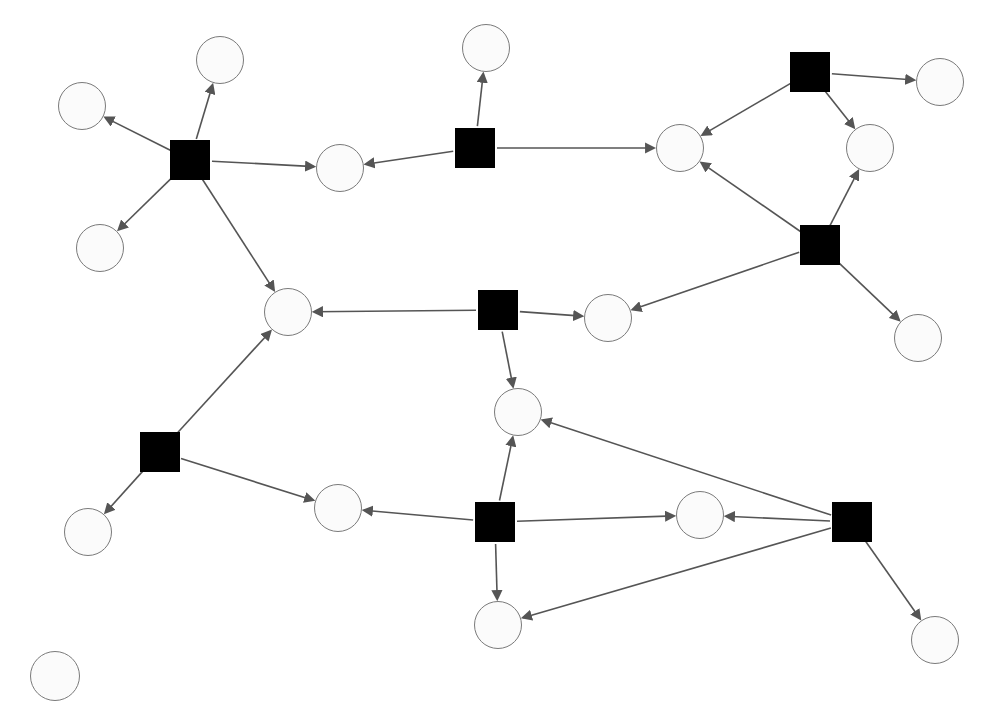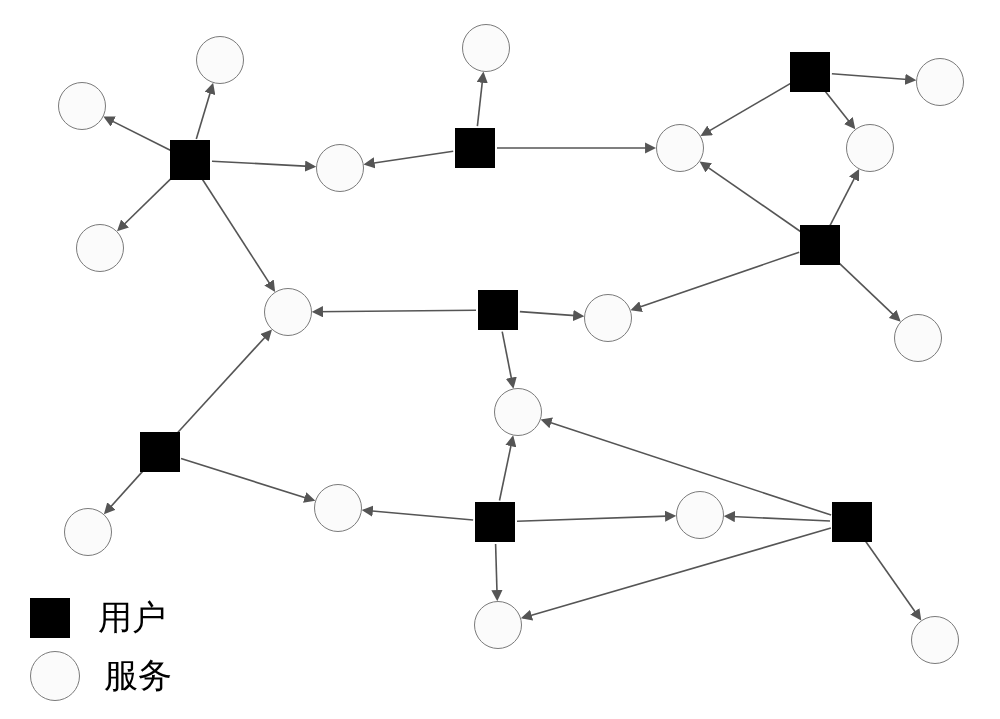--- a/index.html
+++ b/index.html
@@ -134,21 +134,16 @@
       <div class="node service" style="left: 518px; top: 412px;"></div>
       <div class="node service" style="left: 338px; top: 508px;"></div>
       <div class="node service" style="left: 88px; top: 532px;"></div>
       <div class="node service" style="left: 700px; top: 515px;"></div>
       <div class="node service" style="left: 498px; top: 625px;"></div>
       <div class="node service" style="left: 935px; top: 640px;"></div>
     </div>
 
   <div class="legend">
     <div class="legend-row">
-      <div class="legend-swatch-user"></div>
-      <span>用户</span>
-    </div>
-    <div class="legend-row">
       <div class="legend-swatch-service"></div>
-      <span>服务</span>
     </div>
   </div>
 </div>
 
 </body></html>

